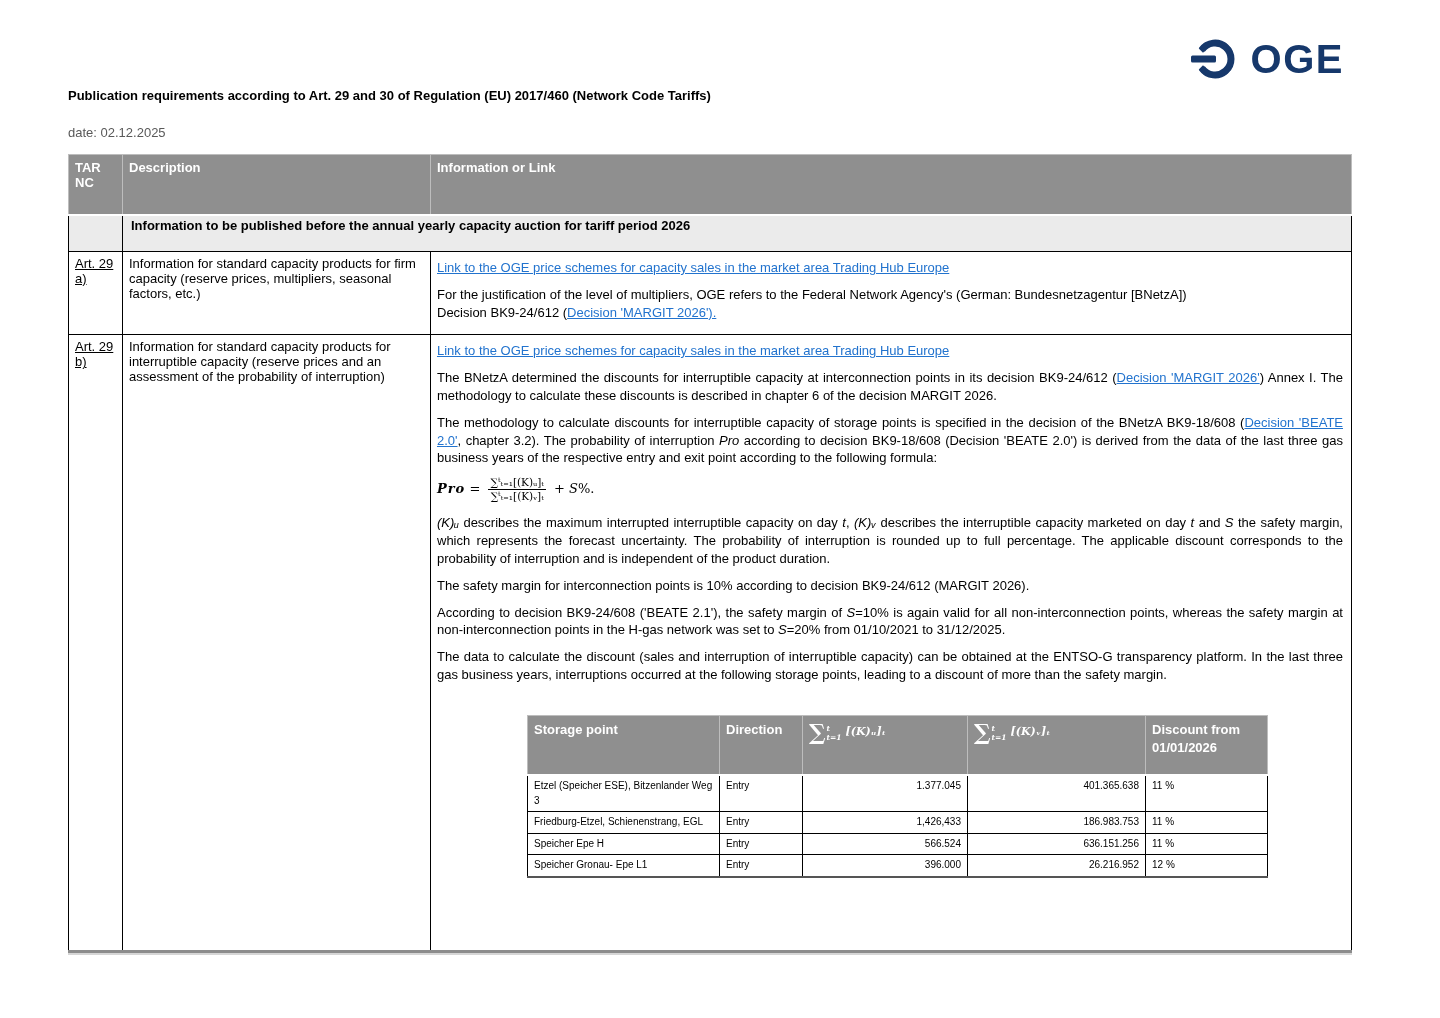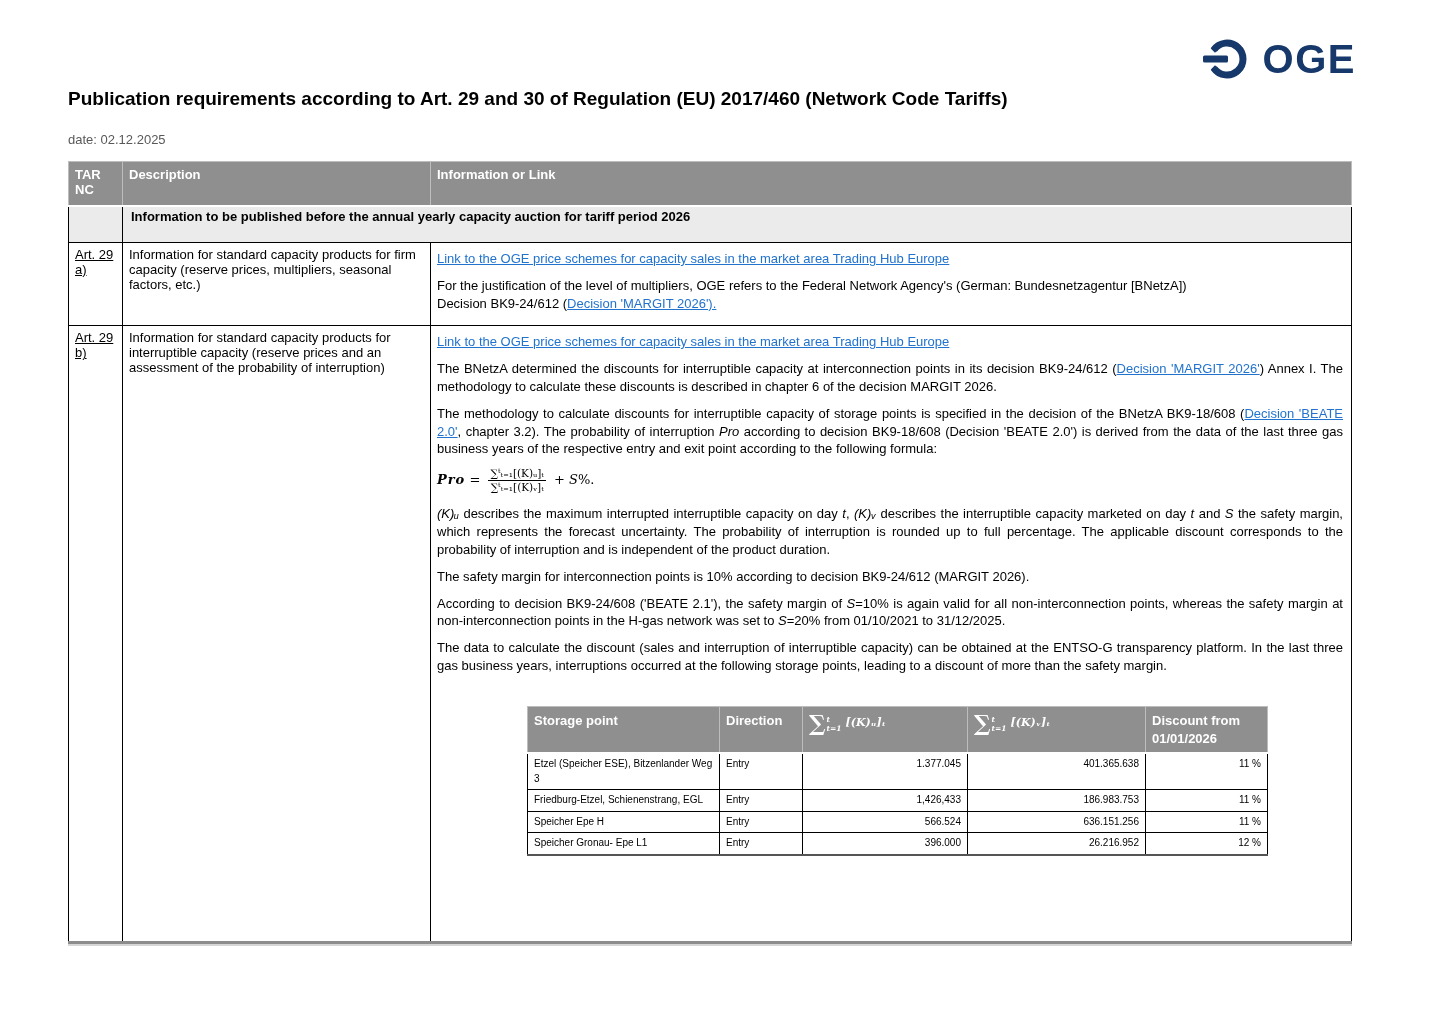--- a/index.html
+++ b/index.html
@@ -8,32 +8,32 @@
   *{box-sizing:border-box;}
   html,body{margin:0;padding:0;}
   body{
     width:1440px;height:1018px;background:#ffffff;color:#000;
     font-family:"Liberation Sans","DejaVu Sans",sans-serif;
     -webkit-font-smoothing:antialiased;
   }
   .page{position:relative;width:1440px;height:1018px;overflow:hidden;}
 
   
-  .logo{position:absolute;top:36px;right:84px;display:flex;align-items:center;gap:12px;color:var(--logo);justify-content:flex-end;}
+  .logo{position:absolute;top:36px;right:96px;display:flex;align-items:center;gap:12px;color:var(--logo);justify-content:flex-end;}
   .logo svg{display:block;}
   .logo-text{font-size:40px;font-weight:bold;letter-spacing:1.5px;line-height:1;}
 
   
-  .doc-title{margin:0;padding:88px 0 0 68px;font-size:19px;font-weight:bold;}
+  .doc-title{margin:0;padding:88px 0 0 68px;font-size:13px;font-weight:bold;}
   .doc-date{width:1284px;margin:22px 0 0 68px;text-align:left;font-size:13px;color:var(--datec);}
 
   
   table.main{width:1284px;margin:14px 0 0 68px;border-collapse:collapse;table-layout:fixed;
              border-bottom:3px solid #8c8c8c;box-shadow:0 2px 0 #d6d6d6;}
-  table.main thead tr{height:44px;}
+  table.main thead tr{height:60px;}
   table.main thead th{
     background:var(--hbg);color:#fff;font-size:13px;font-weight:bold;text-align:left;
     vertical-align:top;padding:5px 6px;border:1px solid #bdbdbd;border-bottom:2px solid #fff;
   }
   table.main td{border:1px solid #000;vertical-align:top;font-size:13px;padding:4px 8px 4px 6px;}
   tr.section-row{height:37px;}
   tr.section-row td{background:var(--sbg);font-weight:bold;padding:2px 8px;border-top:2px solid #fff;}
   tr.row-a{height:67px;}
   tr.row-b{height:617px;padding-left:20px;}
   td.tarnc{padding:4px 4px 4px 6px;text-decoration:underline;}
@@ -51,21 +51,21 @@
 
   
   table.storage{border-collapse:collapse;table-layout:fixed;width:740px;margin:31px 0 0 90px;
                 border-bottom:2px solid #555;border-radius:29px;}
   table.storage th{border:1px solid #000;font-weight:normal;text-align:left;font-size:12.8px;
                    padding:4px 6px;height:44px;vertical-align:middle;}
   table.storage td{border:1px solid #000;font-size:10px;padding:3px 6px;}
   td.sname{vertical-align:top;line-height:1.45;}
   td.sdir{vertical-align:bottom;}
   td.snum{text-align:right;vertical-align:middle;padding-right:8px;}
-  td.sdisc{text-align:right;vertical-align:top;padding-right:8px;}
+  td.sdisc{text-align:left;vertical-align:top;padding-right:8px;}
   .sumhead{display:flex;align-items:center;}
   .sigma{font-size:22px;font-family:"DejaVu Serif",serif;line-height:1;}
   .lim{display:inline-flex;flex-direction:column;font-size:7.5px;line-height:1.15;
        font-style:italic;font-family:"DejaVu Serif",serif;margin:4px 4px 0 1px;}
   .expr{font-size:11px;font-style:italic;font-family:"DejaVu Serif",serif;}
 </style>
 </head>
 <body>
 
 <div class="page">

